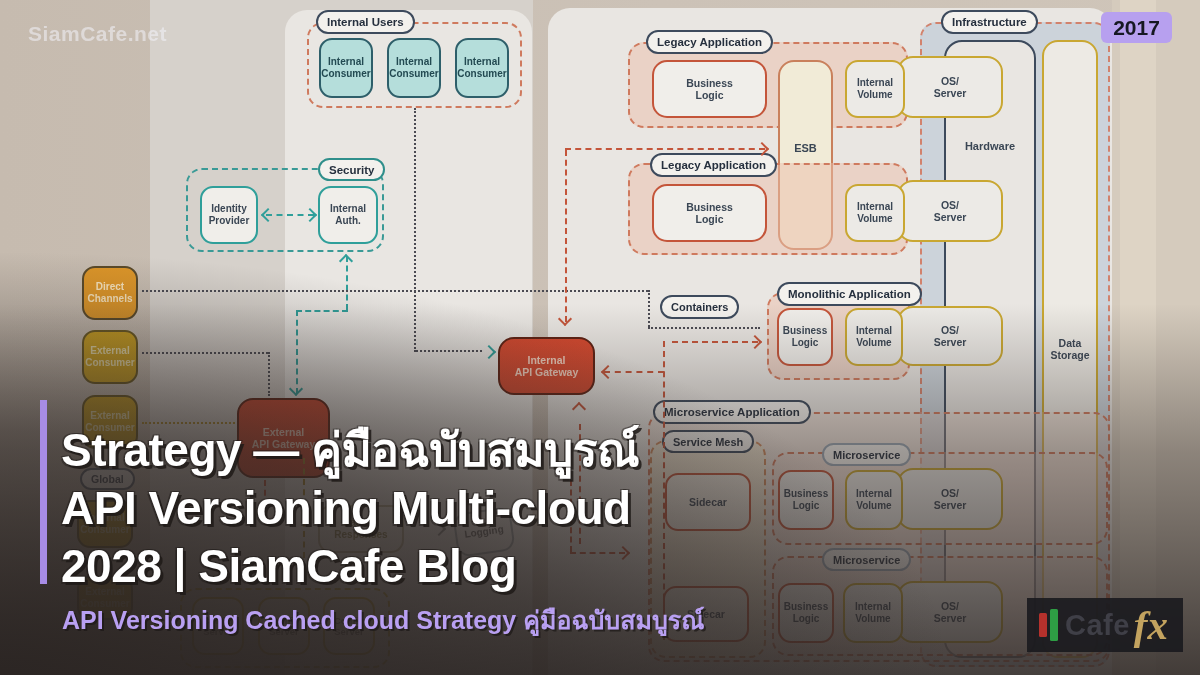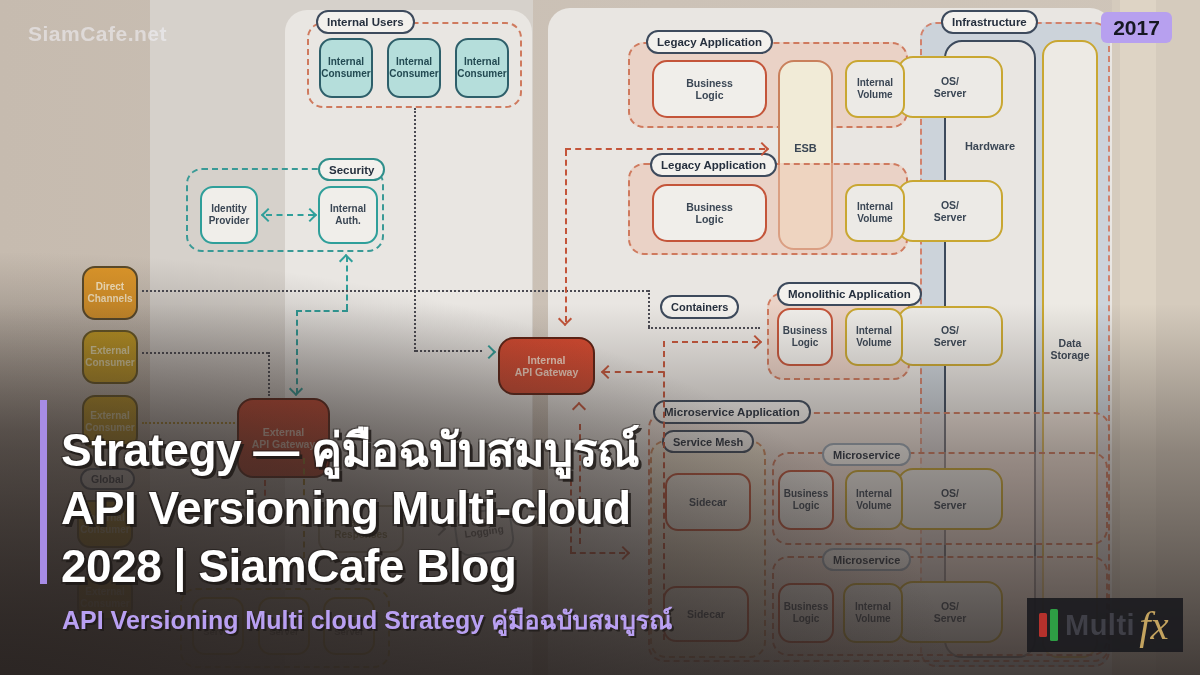--- a/index.html
+++ b/index.html
@@ -27,21 +27,21 @@
   .accentbar{position:absolute;left:40px;top:400px;width:7px;height:184px;background:#a78ce5;}
   .title{position:absolute;left:61px;top:421px;font-size:46px;font-weight:bold;color:#ffffff;line-height:58px;
     letter-spacing:-.5px;white-space:nowrap;
     text-shadow:3px 3px 0 rgba(30,26,24,.85),-1.5px -1.5px 0 rgba(30,26,24,.45),1.5px -1.5px 0 rgba(30,26,24,.45),-1.5px 1.5px 0 rgba(30,26,24,.45);}
   .subtitle{position:absolute;left:62px;top:600px;font-size:25px;font-weight:bold;color:#b9a0f2;white-space:nowrap;
     text-shadow:2px 2px 0 rgba(30,26,24,.75);}
   .fxlogo{position:absolute;left:1027px;top:598px;width:156px;height:54px;background:rgba(26,26,30,.9);
     display:flex;align-items:center;padding:0 8px 0 12px;box-sizing:border-box;}
   .candle{border-radius:1.5px;}
   .fxcafe{font-size:29px;font-weight:bold;color:#3f3f47;margin-left:7px;letter-spacing:.5px;}
-  .fxfx{font-family:"Liberation Serif",serif;font-style:italic;font-weight:normal;font-size:41px;color:#c3a35f;margin-left:4px;line-height:1;}
+  .fxfx{font-family:"Liberation Serif",serif;font-style:italic;font-weight:bold;font-size:41px;color:#c3a35f;margin-left:4px;line-height:1;}
 </style>
 </head>
 <body>
 
 <div class="stage">
 
   <div class="leftpage"></div>
   <div class="panel" style="left:285px;top:10px;width:247px;height:665px;"></div>
   <div class="panel" style="left:548px;top:8px;width:564px;height:667px;"></div>
   <div class="rightstrip"></div>
@@ -204,22 +204,22 @@
 
   <div class="wm">SiamCafe.net</div>
   <div class="year">2017</div>
 
   <div class="accentbar"></div>
   <div class="title">
     <div>Strategy — คู่มือฉบับสมบูรณ์</div>
     <div>API Versioning Multi-cloud</div>
     <div>2028 | SiamCafe Blog</div>
   </div>
-  <div class="subtitle">API Versioning Multi cloud Strategy คู่มือฉบับสมบูรณ์</div>
+  <div class="subtitle">API Versioning Cached cloud Strategy คู่มือฉบับสมบูรณ์</div>
 
   <div class="fxlogo">
     <span class="candle" style="width:8px;height:24px;background:#b5312c;"></span>
     <span class="candle" style="width:8px;height:32px;background:#2e9e44;margin-left:3px;"></span>
-    <span class="fxcafe">Multi</span>
+    <span class="fxcafe">Cafe</span>
     <span class="fxfx">fx</span>
   </div>
 
 </div>
 
 </body></html>

